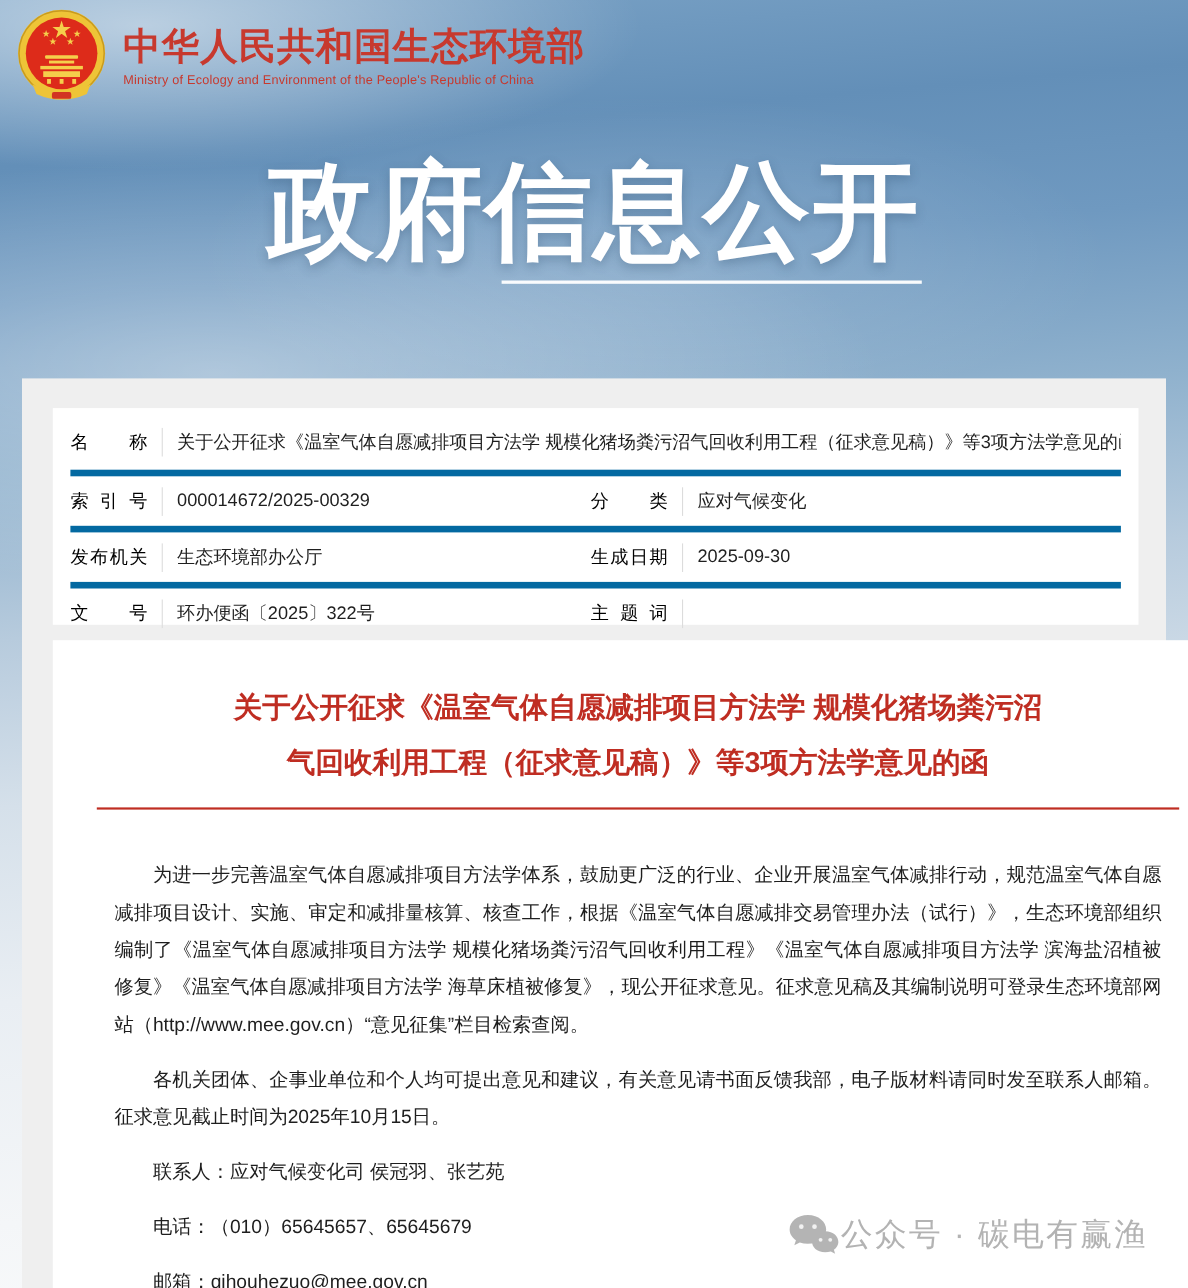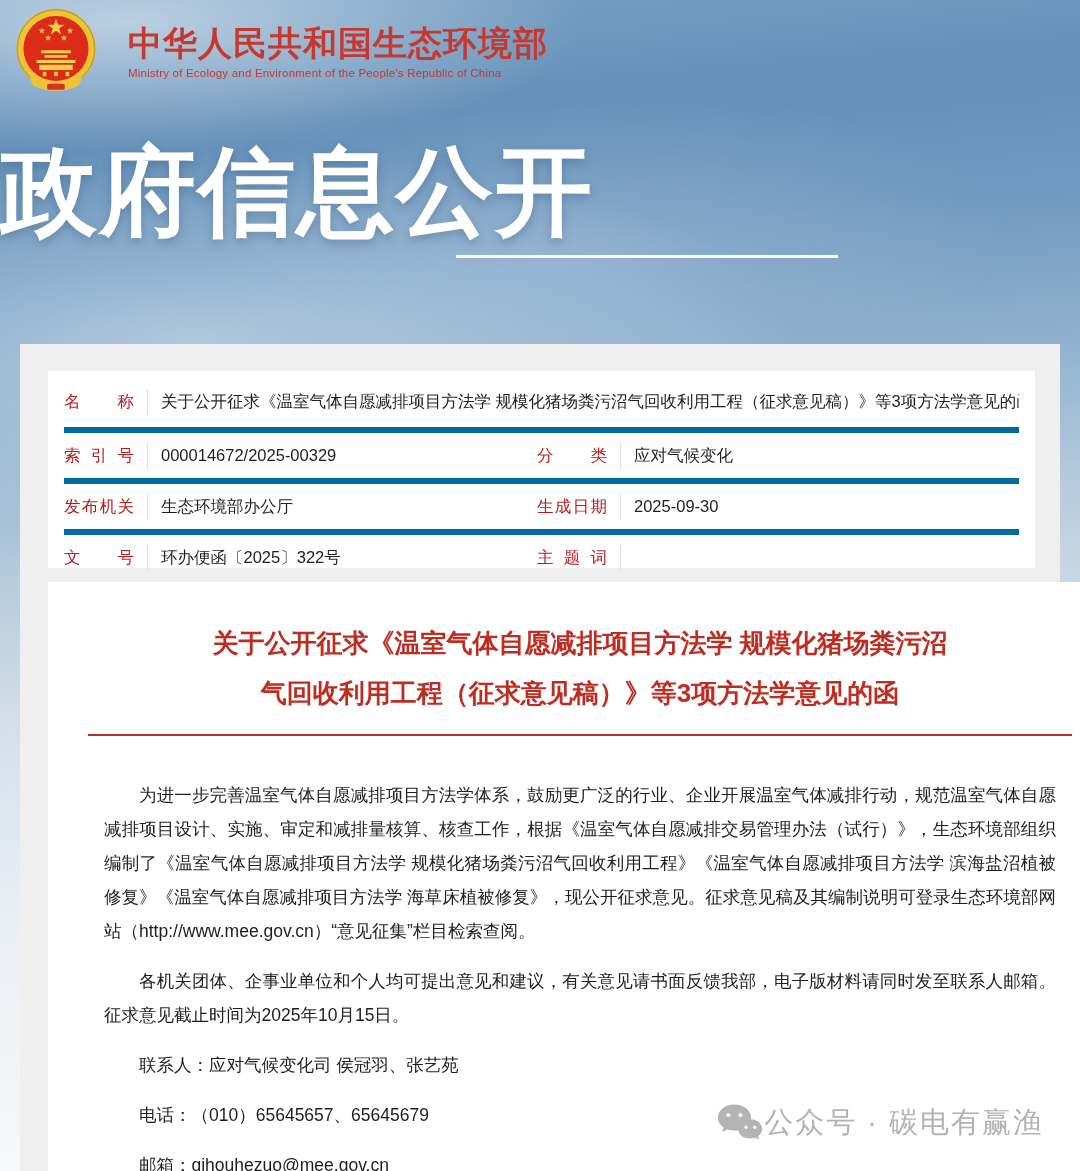--- a/index.html
+++ b/index.html
@@ -11,45 +11,45 @@
   
   .sky{
     position:absolute;inset:0;z-index:0;
     background:
       radial-gradient(60% 16% at 12% 2%, rgba(255,255,255,.50), rgba(255,255,255,0) 70%),
       radial-gradient(55% 18% at 55% 20%, rgba(255,255,255,.16), rgba(255,255,255,0) 70%),
       radial-gradient(75% 22% at 18% 29%, rgba(255,255,255,.38), rgba(255,255,255,0) 75%),
       linear-gradient(175deg,#7ba3c6 0%,#638fb8 12%,#6f99c0 22%,#8fb1cd 34%,#b7cbdd 46%,#d5e0ea 58%,#e9eef3 72%,#f4f6f8 88%,#fafbfc 100%);
   }
   
-  .site-header{position:absolute;top:8px;left:12px;z-index:3;display:flex;align-items:center;gap:16px;}
+  .site-header{position:absolute;top:8px;left:12px;z-index:3;display:flex;align-items:center;}
   .emblem{width:88px;height:88px;flex:0 0 auto;}
   .ministry{margin-left:12px;}
   .ministry-cn{font-size:34px;font-weight:bold;color:#c7392e;letter-spacing:1px;line-height:1.1;}
   .ministry-en{font-size:11.5px;color:#c7392e;margin-top:5px;letter-spacing:.2px;}
   
   .banner{position:absolute;top:0;left:0;width:100%;z-index:2;}
   .banner-title{
     margin:0;position:absolute;top:128px;left:0;width:100%;
-    font-size:97px;font-weight:bold;color:#fff;letter-spacing:2px;
+    text-align:center;font-size:97px;font-weight:bold;color:#fff;letter-spacing:2px;
     text-shadow:0 4px 10px rgba(40,70,100,.30);
   }
   .banner-underline{position:absolute;top:255px;left:456px;width:382px;height:3px;background:rgba(255,255,255,.95);}
   
   .gray-panel{position:absolute;left:20px;top:344px;width:1040px;bottom:0;background:#efefef;z-index:1;}
   .meta-card{position:absolute;left:48px;top:371px;width:987px;height:197px;background:#fff;z-index:2;box-sizing:border-box;padding:6px 16px 4px 16px;}
   .meta-row{display:flex;align-items:center;min-height:45px;border-top:6px solid #0369a1;}
   .meta-row:first-child{border-top:none;min-height:50px;}
   .meta-cell{display:flex;align-items:center;min-width:0;}
   .meta-cell.left{width:473px;flex:0 0 auto;}
   .meta-cell.right{flex:1;}
   .meta-cell.full{flex:1;}
   .meta-label{
     display:inline-block;width:70px;flex:0 0 auto;
-    color:#b91c1c;font-size:16.5px;
+    color:#000000;font-size:16.5px;
     text-align:justify;text-align-last:justify;
   }
   .meta-sep{width:1px;height:26px;background:#dcdcdc;margin:0 13px;flex:0 0 auto;}
   .meta-value{font-size:16.5px;color:#1f1f1f;white-space:nowrap;overflow:hidden;}
   
   .doc-card{position:absolute;left:48px;top:582px;width:1064px;bottom:0;background:#fff;z-index:2;box-sizing:border-box;}
   .doc-title{
     margin:36px 30px 0 30px;text-align:center;
     font-size:26px;line-height:50px;font-weight:bold;color:#bf2d22;
   }

